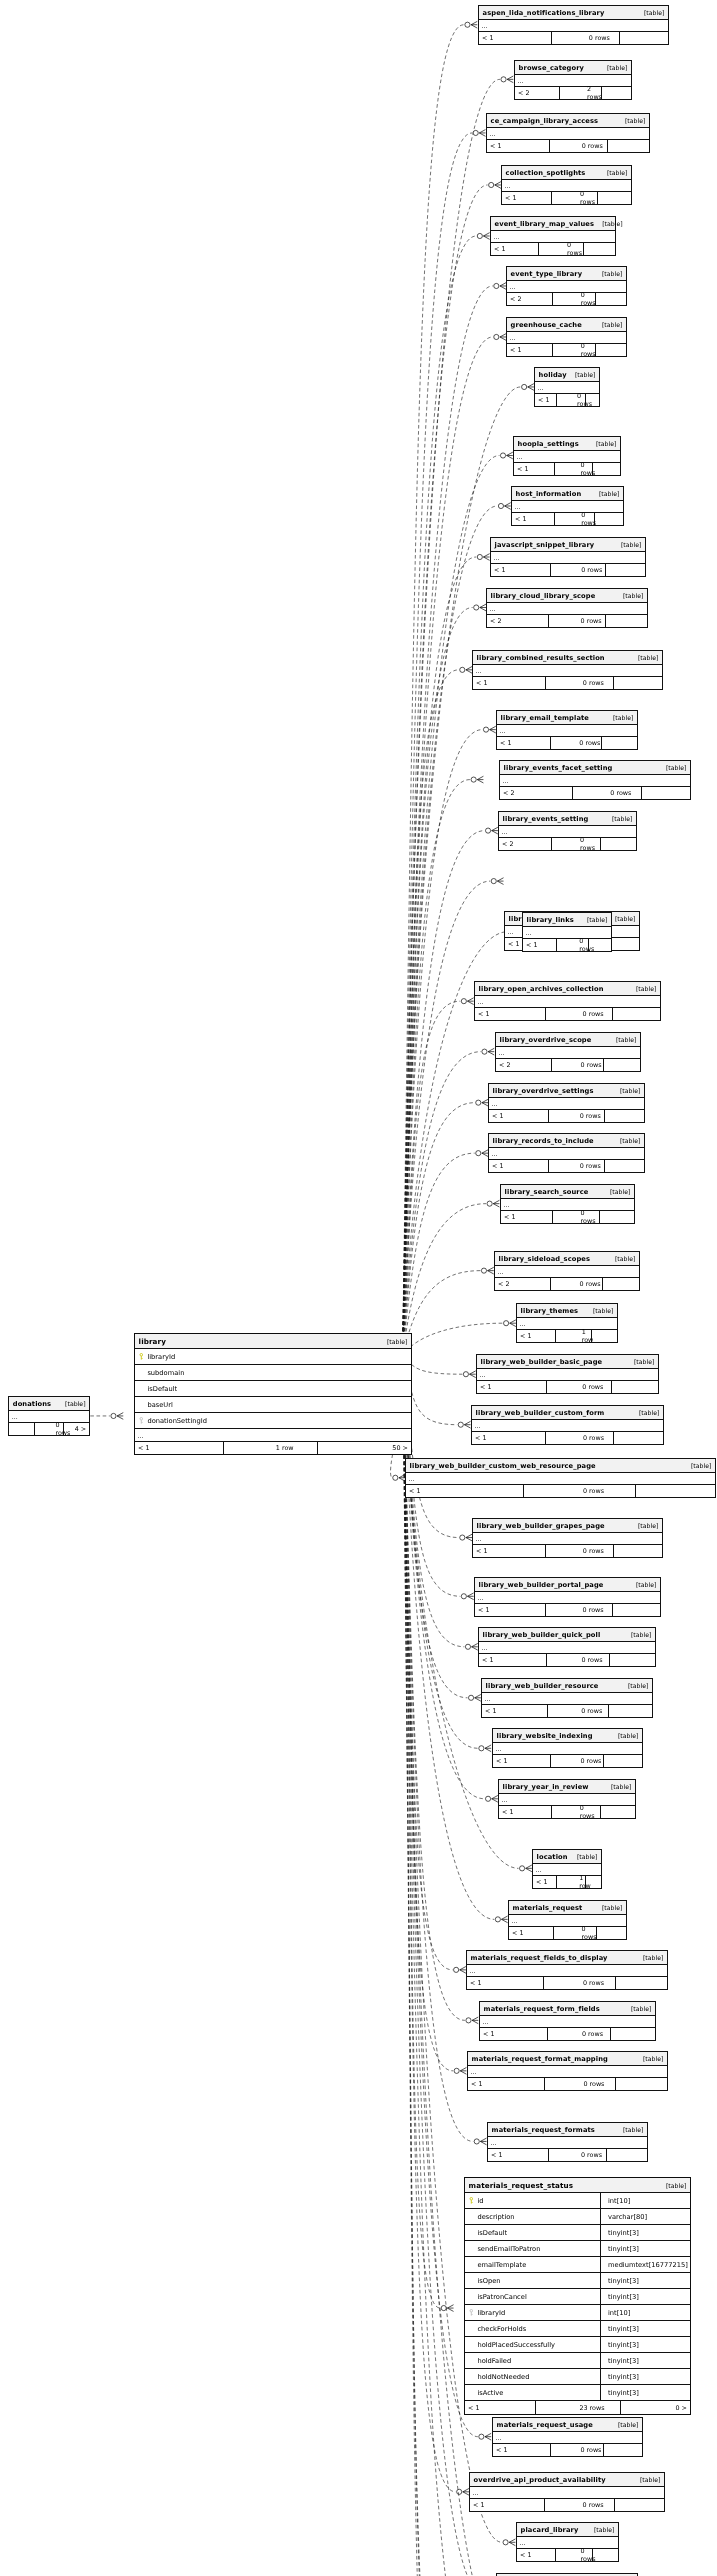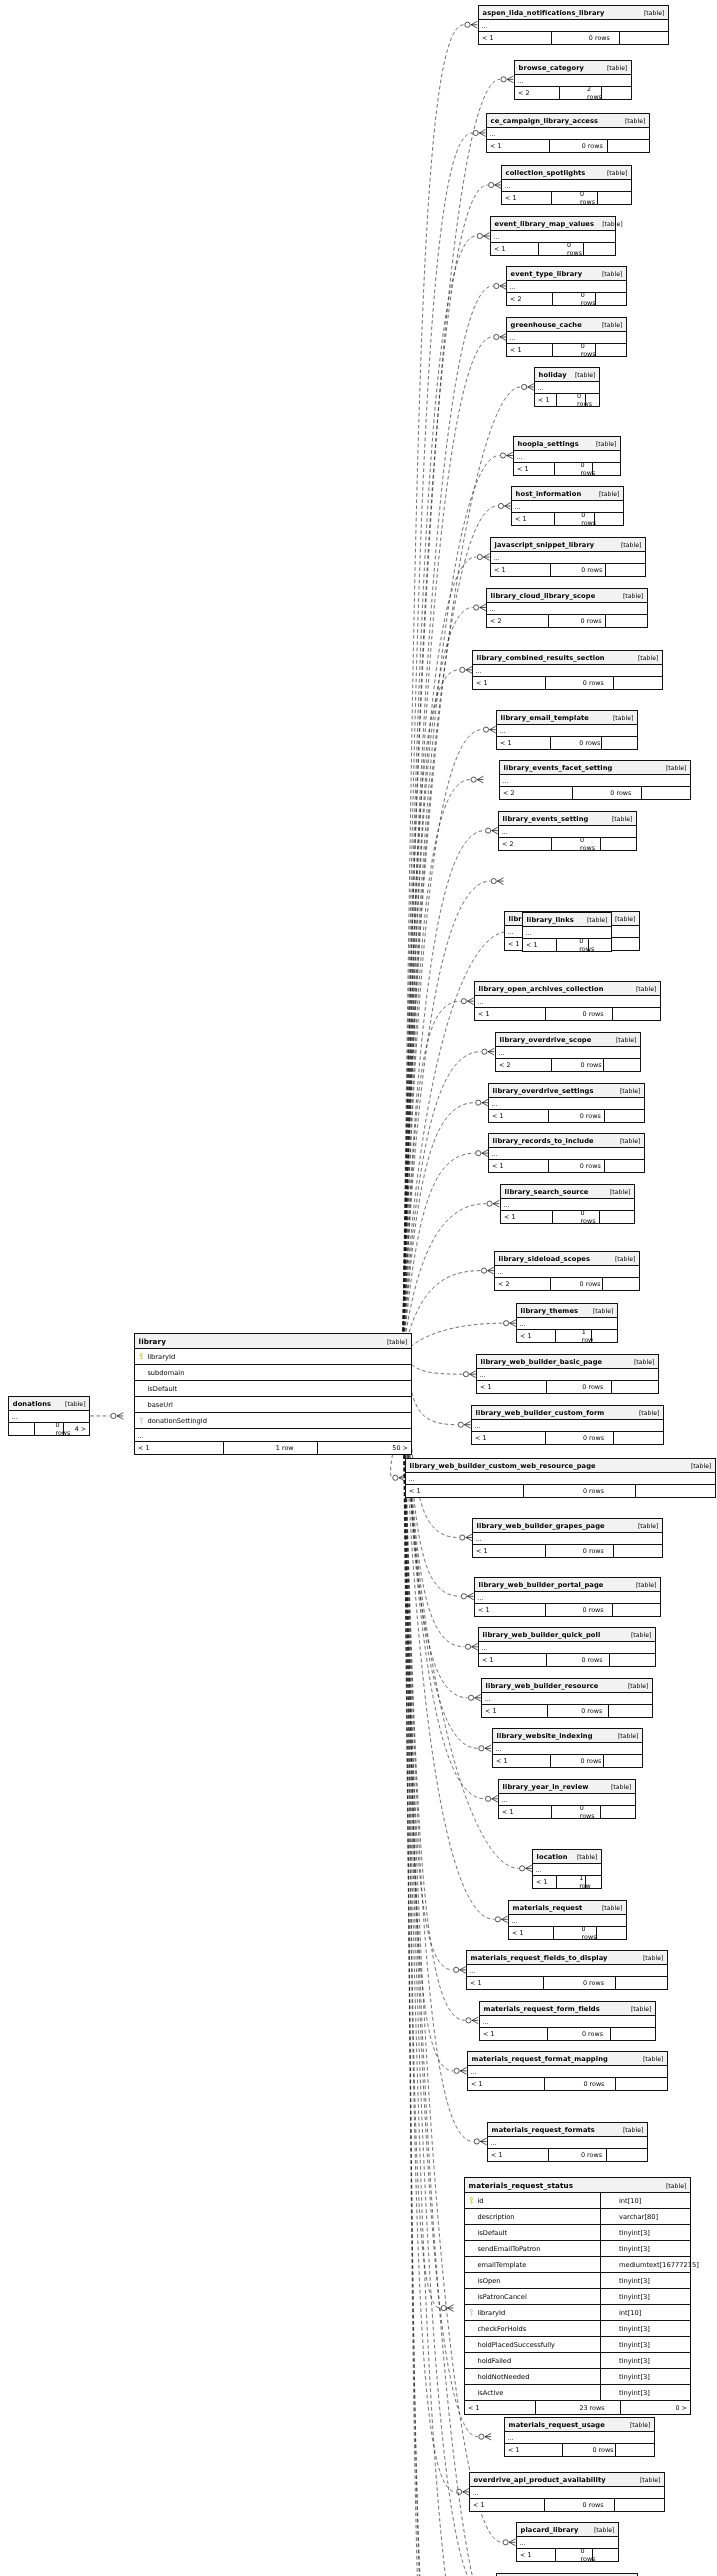--- a/index.html
+++ b/index.html
@@ -11,21 +11,21 @@
   .thead{display:flex;justify-content:space-between;align-items:center;background:#f2f2f2;
          border-bottom:0.7px solid #121212;padding:0 3.6px;height:13px;white-space:nowrap;}
   .big .thead{height:14.4px;}
   .tname{font-weight:bold;font-size:6.7px;letter-spacing:0.1px;}
   .big .tname{font-size:7.2px;}
   .tbadge{font-size:6.2px;margin-left:8.2px;font-weight:normal;}
   .trow{display:flex;align-items:center;border-bottom:0.5px solid #121212;height:15px;font-size:6.7px;white-space:nowrap;}
   .kcell{width:12.4px;display:flex;justify-content:center;align-items:center;flex:0 0 12.4px;}
   .fname{flex:1;overflow:hidden;}
   .ftype{width:40%;flex:0 0 40%;border-left:0.5px solid #121212;align-self:stretch;
-         display:flex;align-items:center;padding-left:18px;box-sizing:border-box;}
+         display:flex;align-items:center;padding-left:7px;box-sizing:border-box;}
   .tdots{height:11.3px;display:flex;align-items:center;padding-left:2.6px;border-bottom:0.5px solid #121212;font-size:6.2px;}
   .tfoot{display:flex;height:12px;align-items:stretch;font-size:6.4px;}
   .big .tfoot{height:12.4px;}
   .tfoot span{display:flex;align-items:center;box-sizing:border-box;}
   .fl{width:38%;padding-left:3.1px;}
   .fm{width:36%;justify-content:center;border-left:0.5px solid #121212;padding-left:28px;}
   .fr{width:26%;justify-content:flex-end;padding-right:3.1px;border-left:0.5px solid #121212;}
   .hubfoot .fl{width:32%;} .hubfoot .fm{width:34%;} .hubfoot .fr{width:34%;}
   .statusfoot .fl{width:31%;} .statusfoot .fm{width:38%;} .statusfoot .fr{width:31%;}
 </style>
@@ -908,21 +908,21 @@
         <span class="kcell"></span>
         <span class="fname">isActive</span>
         <span class="ftype">tinyint[3]</span>
       </div>
       <div class="tfoot statusfoot">
         <span class="fl">&lt; 1</span>
         <span class="fm">23 rows</span>
         <span class="fr">0 &gt;</span>
       </div>
     </div>
-    <div class="etable" style="left: 492px; top: 2417px; width: 151px; margin-left: 12px;">
+    <div class="etable" style="left: 492px; top: 2417px; width: 151px;">
       <div class="thead">
         <span class="tname">materials_request_usage</span>
         <span class="tbadge">[table]</span>
       </div>
       <div class="tdots">...</div>
       <div class="tfoot">
         <span class="fl">&lt; 1</span>
         <span class="fm">0 rows</span>
         <span class="fr"></span>
       </div>

